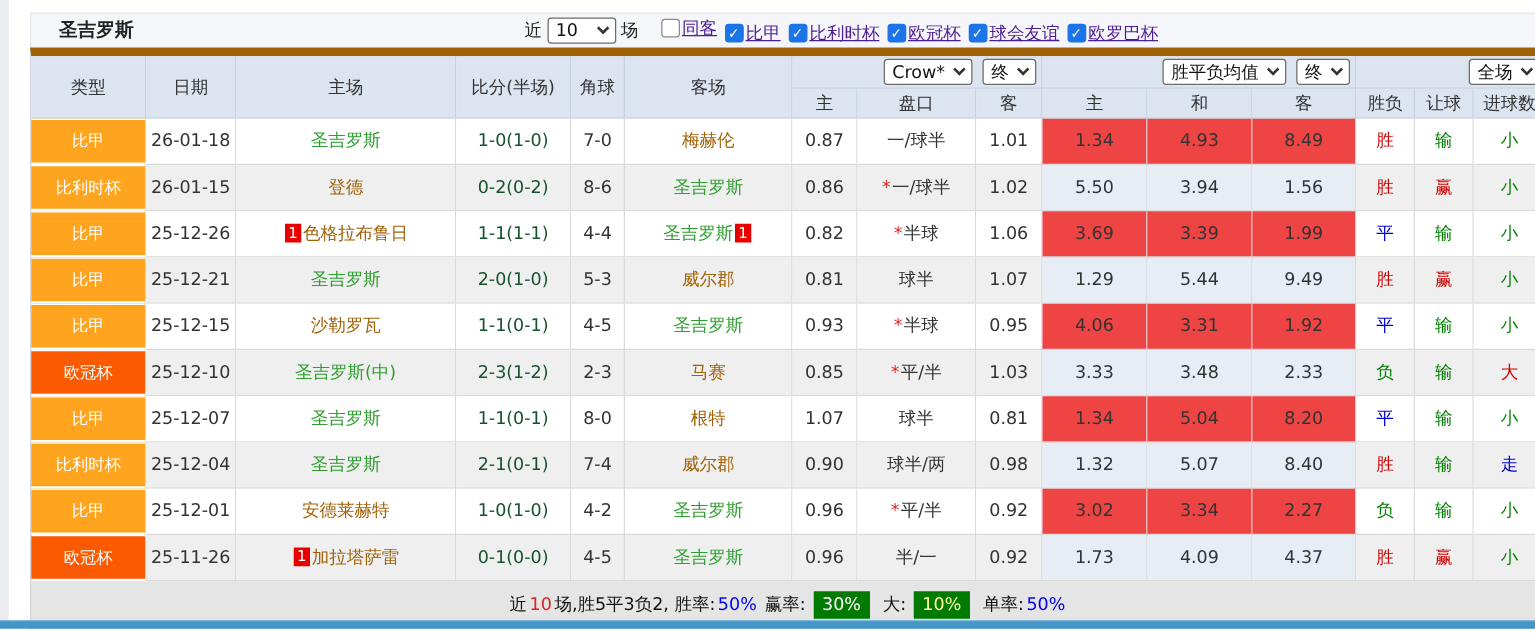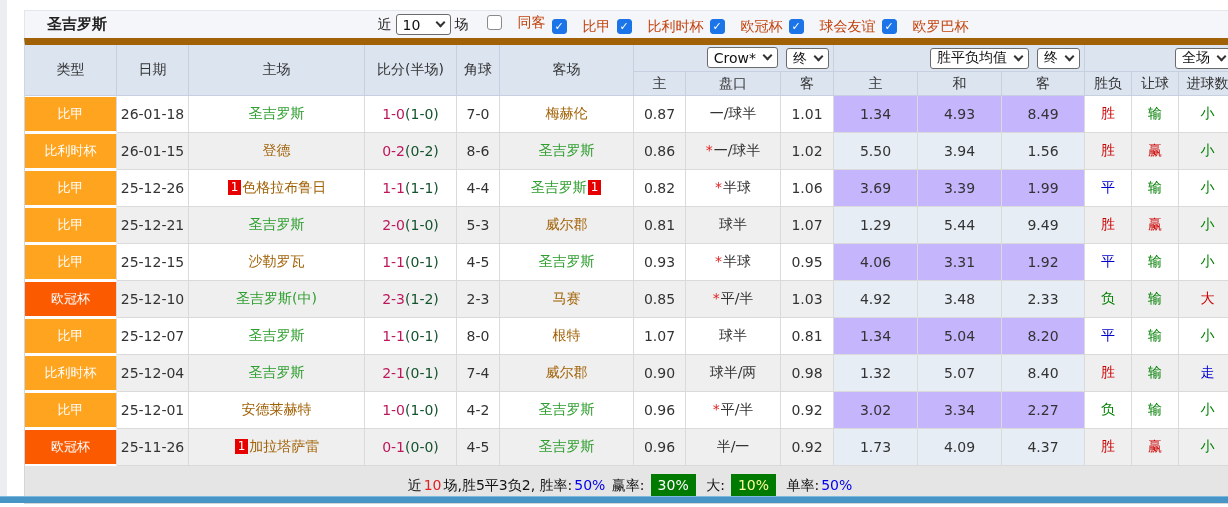--- a/index.html
+++ b/index.html
@@ -26,48 +26,48 @@
     width:7px; height:7px; border-right:2px solid #333; border-bottom:2px solid #333;
     transform:rotate(45deg); margin-left:8px; margin-top:-4px;
   }
   .cb-item { display:inline-flex; align-items:center; margin-left:6px; }
   .cb-item:first-of-type { margin-left:14px; }
   .cb {
     width:15px; height:15px; border-radius:3px; display:inline-flex; align-items:center; justify-content:center;
     background:#fff; border:1px solid #8a8a8a; font-size:11px; line-height:1;
   }
   .cb.checked { background:#1b74e8; border-color:#1b74e8; color:#fff; font-weight:bold; }
-  .cb-label { margin-left:16px; color:#c2410c; }
+  .cb-label { margin-left:2px; color:#4c1d95;text-decoration:underline; }
 
   
   table { border-collapse:separate; border-spacing:0; table-layout:fixed; width:1212px;
           border-left:1px solid #cfd6e2; border-top:7px solid #a16207; border-right:1px solid #d5d5d5; }
   th, td { text-align:center; vertical-align:middle; overflow:hidden; white-space:nowrap; }
   thead th {
     background:#dce4f0; font-weight:normal; color:#333; font-size:14px;
     border-right:1px solid #c6d0e0; border-bottom:1px solid #c6d0e0;
   }
   thead tr.h1 th { height:26px; }
   thead tr.h2 th { height:24px; }
   .group-cell { padding:2px 0;text-align:right; }
   .group-cell .fake-select { margin:0 4px; }
   tbody td { height:37px; border-right:1px solid #dadada; border-bottom:1px solid #dadada; background:#fff; }
   tr.even td { background:#efefef; }
-  td.avgcol { background:#c4b5fd; }
+  td.avgcol { background:#ef4444; }
   tr.even td.avgcol { background:#e6edf5; }
   td.league { color:#fff; font-size:13px; border-top:1px solid #fff; border-bottom:2px solid #fff; }
   td.league.lg-orange { background:#ffa41f; }
   td.league.lg-euro   { background:#fb5a00; }
 
   .c-red   { color:#cc0000; }
   .c-blue  { color:#0000cc; }
   .c-green { color:#008000; }
   .team-green { color:#2e9e2e; }
   .team-dark  { color:#a16207; }
-  .score-ft { color:#be185d; }
+  .score-ft { color:#14532d; }
   .score-ht { color:#14532d; }
   .star { color:#e02222; margin-right:1px; }
   .rank-badge {
     display:inline-block; background:#e60000; color:#fff; font-size:12px; line-height:15px;
     padding:0 3px; margin:0 1px; vertical-align:1px;
   }
 
   
   .footer-bar { height:38px; line-height:38px; text-align:center; background:#e5e5e5;
                 border:1px solid #d5d5d5; border-top:none; font-size:14px; color:#111; }
@@ -268,21 +268,21 @@
         <tr class="even">
           <td class="league lg-euro">欧冠杯</td>
           <td>25-12-10</td>
           <td><span class="team-green">圣吉罗斯(中)</span></td>
           <td><span class="score-ft">2-3</span><span class="score-ht">(1-2)</span></td>
           <td>2-3</td>
           <td><span class="team-dark">马赛</span></td>
           <td>0.85</td>
           <td><span class="star">*</span><span>平/半</span></td>
           <td>1.03</td>
-          <td class="avgcol">4.92</td>
+          <td class="avgcol">3.33</td>
           <td class="avgcol">3.48</td>
           <td class="avgcol">2.33</td>
           <td class="c-green">负</td>
           <td class="c-green">输</td>
           <td class="c-red">大</td>
         </tr>
         <tr class="odd">
           <td class="league lg-orange">比甲</td>
           <td>25-12-07</td>
           <td><span class="team-green">圣吉罗斯</span></td>

